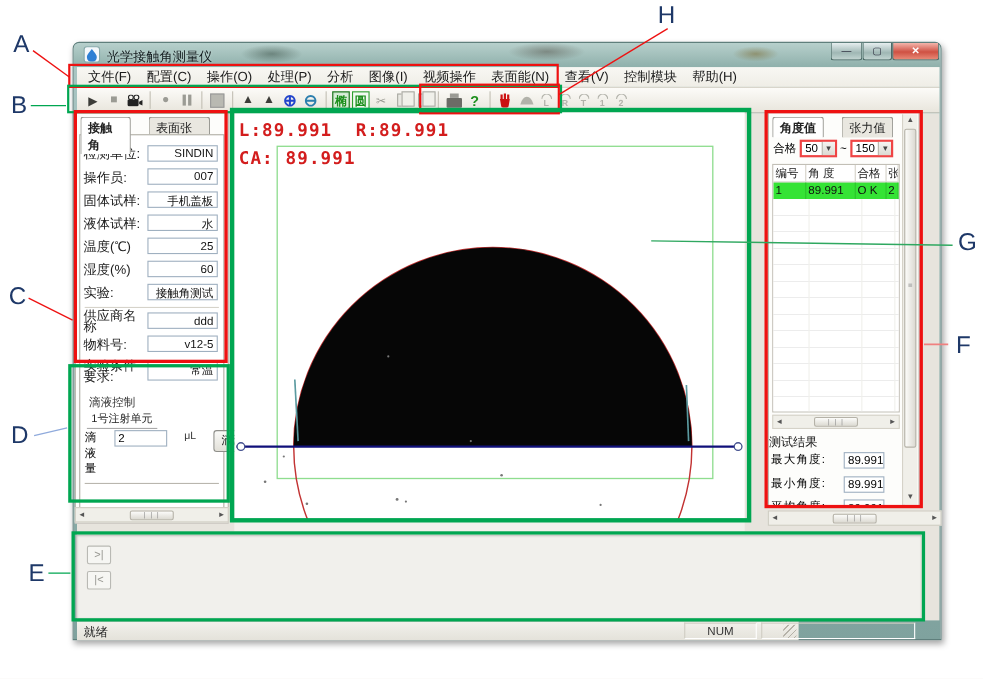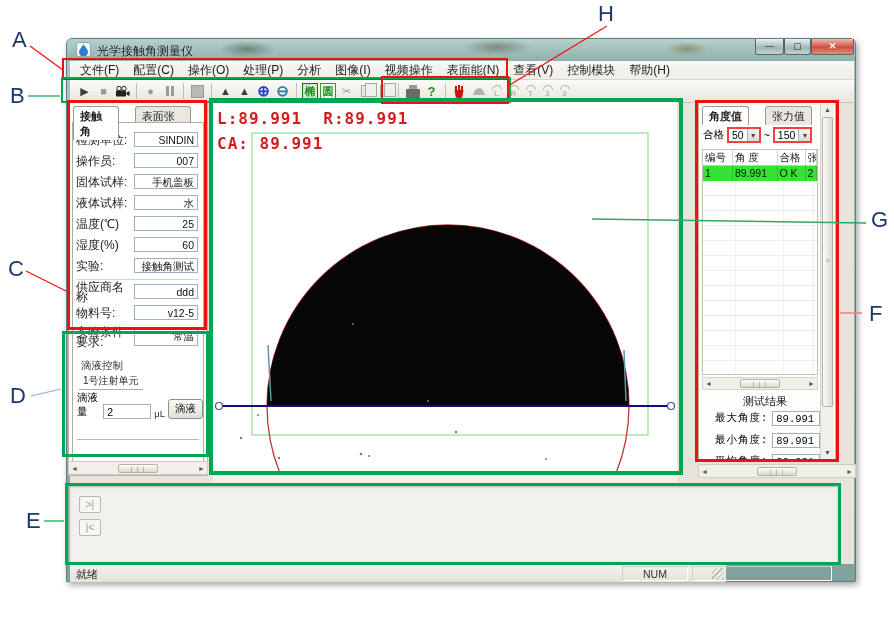--- a/index.html
+++ b/index.html
@@ -62,21 +62,21 @@
   .tab.active { background:#fff; position:relative; z-index:2; font-weight:bold; }
   .tabpage { position:absolute; left:3px; top:19px; right:3px; bottom:3px; border:1px solid #b0ada4; background:#fff; }
   .fieldrow { position:absolute; left:3px; right:5px; height:17px; display:flex; align-items:center; }
   .flabel { font-size:12px; color:#1c1c1c; width:58px; line-height:10px; }
   .fval { flex:1; height:15px; border:1px solid #9fb0c0; background:#fff; font-size:10.5px; color:#111;
      text-align:right; padding:1px 3px 0 1px; overflow:hidden; white-space:nowrap; }
   .sepline { position:absolute; left:4px; right:4px; height:1px; background:#d6d3ca; }
 
   .dc-title { position:absolute; left:8px; top:236px; font-size:10.5px; color:#333; }
   .dc-tab { position:absolute; left:6px; top:250px; font-size:10px; color:#222; border-bottom:1px solid #aaa; padding:1px 4px; }
-  .dc-row { position:absolute; left:4px; top:268px; display:flex; align-items:flex-end; gap:3px; }
+  .dc-row { position:absolute; left:4px; top:268px; display:flex; align-items:flex-start; gap:16px; }
   .dc-lab { font-size:10.5px; } .dc-unit { font-size:9.5px; color:#333; }
   .dc-input { width:48px; height:15px; border:1px solid #9fb0c0; font-size:10.5px; padding-left:3px; background:#fff; }
   .pbtn { border:1px solid #8f8f8a; border-radius:3px; background:linear-gradient(#fafaf8,#e2e0d8);
      font-size:10.5px; padding:2px 6px; color:#111; white-space:nowrap; }
   .dc-btns { position:absolute; left:5px; top:290px; display:flex; gap:9px; }
   .dc-sep { position:absolute; left:4px; right:4px; top:316px; height:1px; background:#b9b6ae; }
 
   
   #viewer { position:absolute; left:213px; top:102px; width:464px; height:371px; background:#fff; overflow:hidden; }
   #readout { position:absolute; left:4px; top:4px; color:#d31d1d; font-family:"DejaVu Sans Mono", monospace;
@@ -95,22 +95,22 @@
   .c1 { width:32px; } .c2 { width:48px; } .c3 { width:30px; } .c4 { width:12px; overflow:hidden; }
   .rrow { display:flex; height:15px; background:#35e335; }
   .rrow span { font-size:10.5px; color:#111; padding:1px 2px 0; border-right:1px solid #2bc42b; }
   .rgrid { position:absolute; left:0; right:0; top:31px; bottom:0;
      background:repeating-linear-gradient(#fff 0 14px, #ececec 14px 15px); }
   .rgrid i { position:absolute; top:0; bottom:0; width:1px; background:#f0f0ec; }
   .rhscroll { position:absolute; left:3px; top:274px; width:116px; height:13px; background:#f0efe9; border:1px solid #d5d2c8;
      display:flex; align-items:center; justify-content:space-between; font-size:7px; color:#555; padding:0 2px; }
   .hthumb { width:40px; height:9px; background:linear-gradient(#fcfcfa,#dcdad2); border:1px solid #b5b2a8; border-radius:2px;
      font-size:6px; color:#888; text-align:center; line-height:8px; letter-spacing:1px; }
-  .res-title { position:absolute; left:0; top:291px; width:132px; text-align:center; font-size:11px; color:#111; }
-  .res-row { position:absolute; left:16px; width:118px; height:18px; display:flex; align-items:center; gap:4px;font-family:Liberation Mono, monospace; }
+  .res-title { position:absolute; left:0; top:291px; width:132px; text-align:left; font-size:11px; color:#111; }
+  .res-row { position:absolute; left:2px; width:118px; height:18px; display:flex; align-items:center; gap:16px; }
   .res-lab { font-size:10.5px; letter-spacing:1px; white-space:nowrap; }
   .res-val { width:48px; height:15px; border:1px solid #9fb0c0; background:#fff; font-size:10.5px; padding:1px 0 0 3px; }
   .res-deg { font-size:8px; color:#444; }
   .vscroll { position:absolute; right:1px; top:1px; width:14px; bottom:1px; background:#f0efe9; border-left:1px solid #d5d2c8; }
   .vscroll .arr { position:absolute; left:0; width:13px; height:12px; font-size:7px; color:#555; text-align:center; line-height:12px; }
   .vthumb { position:absolute; left:1px; top:13px; width:11px; height:290px; background:linear-gradient(90deg,#fcfcfa,#dcdad2);
      border:1px solid #b5b2a8; border-radius:2px; color:#999; font-size:7px; text-align:center; line-height:286px; }
 
   
   .hscrollbar { position:absolute; height:14px; background:#f0efe9; border:1px solid #cfccc2;

